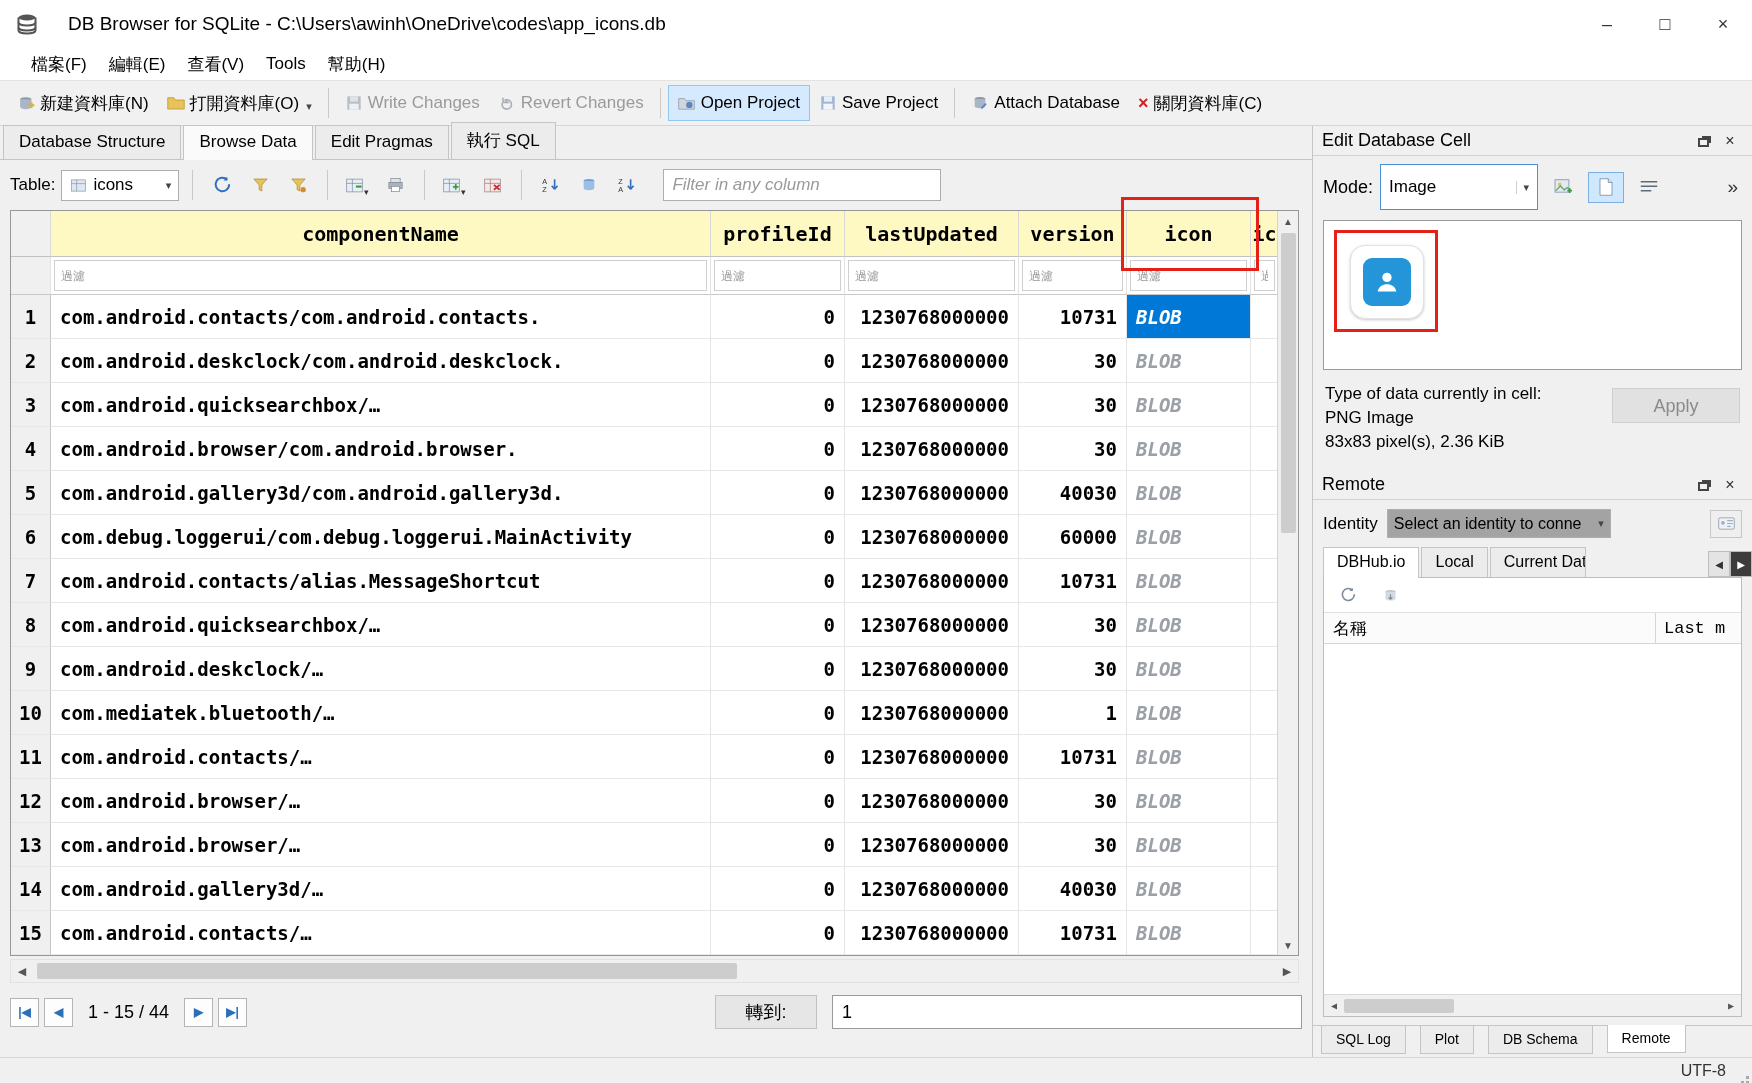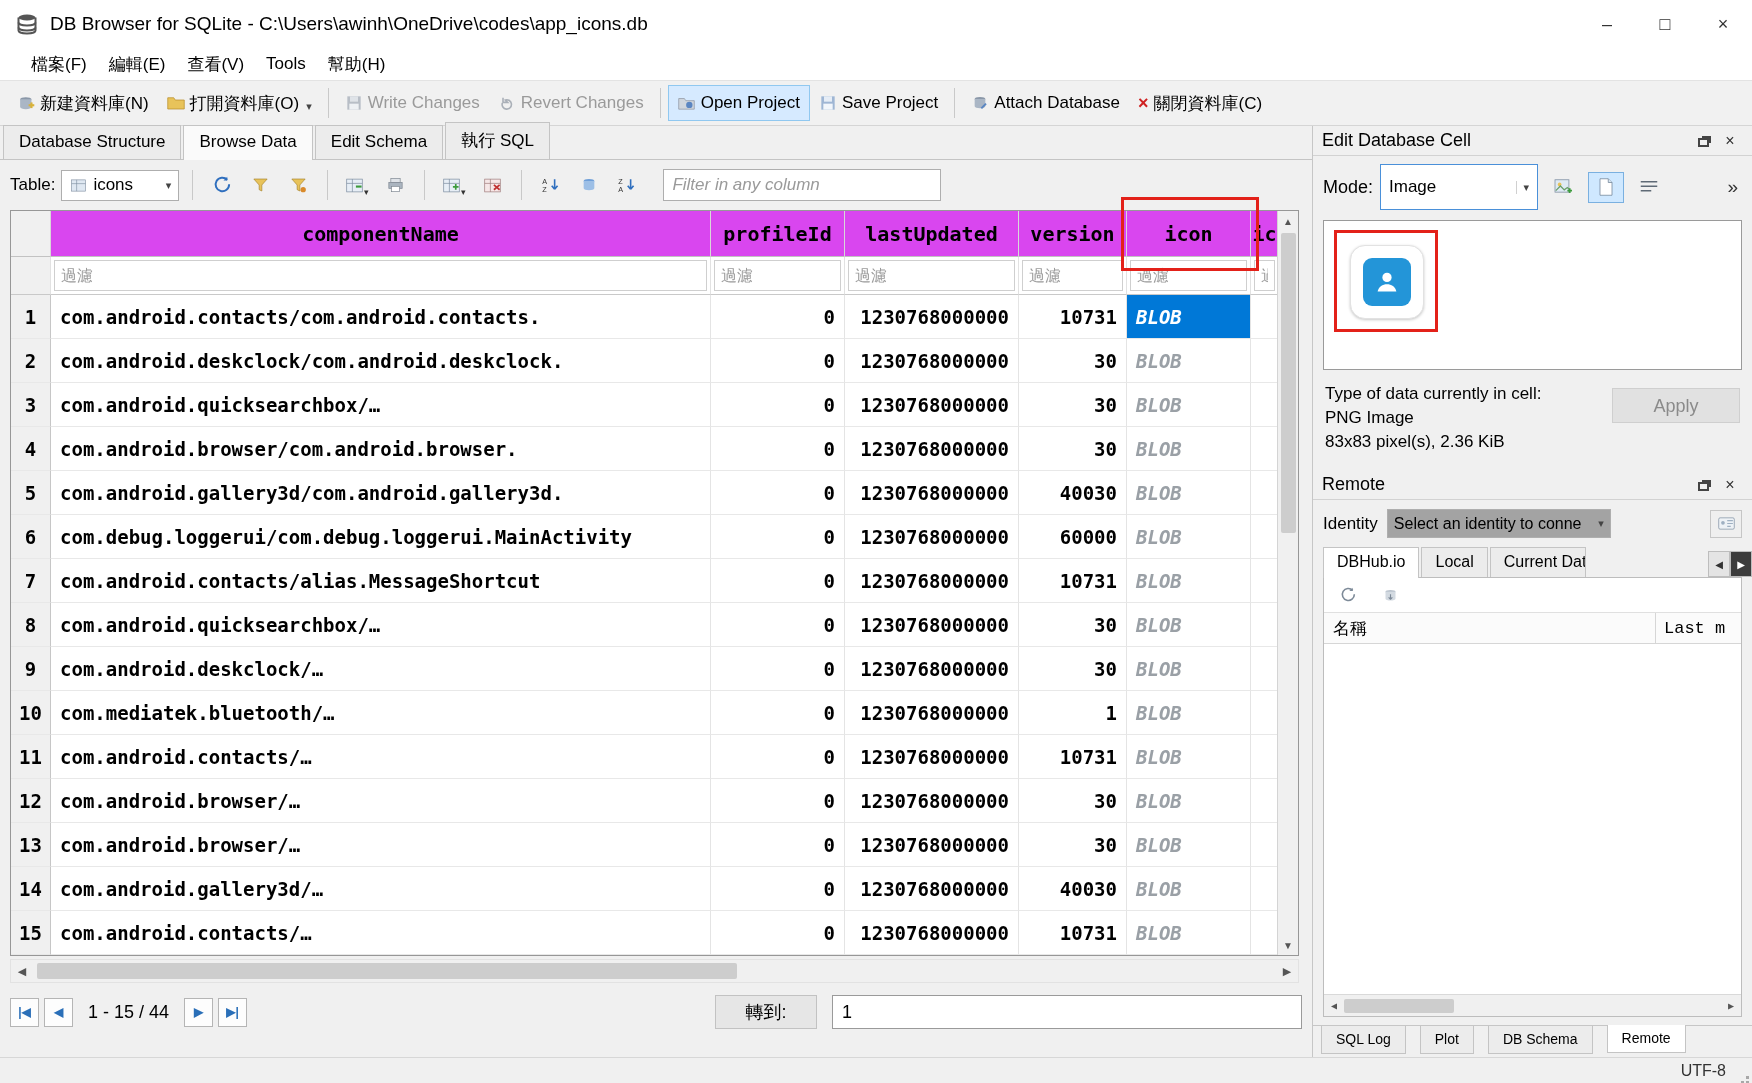--- a/index.html
+++ b/index.html
@@ -2,21 +2,21 @@
 <html><head>
 <meta charset="utf-8">
 <style>
   * { box-sizing: border-box; margin: 0; padding: 0; }
   html,body { width:1752px; height:1083px; overflow:hidden; }
   body { font-family:"Liberation Sans", sans-serif; background:#f0f0f0; color:#000; position:relative; }
 
   
   .titlebar { height:48px; background:#fff; display:flex; align-items:center; padding-left:14px; }
   .app-icon { width:26px; height:26px; display:flex; align-items:center; justify-content:center; }
-  .title-text { font-size:19px; margin-left:10px; white-space:nowrap; }
+  .title-text { font-size:19px; margin-left:28px; white-space:nowrap; }
   .win-controls { margin-left:auto; display:flex; height:48px; }
   .win-btn { width:58px; height:48px; display:flex; align-items:center; justify-content:center; font-size:18px; color:#333; }
 
   
   .menubar { height:32px; background:#fff; display:flex; align-items:center; padding-left:20px; font-size:17px; }
   .menu-item { padding:4px 11px; }
 
   
   .toolbar { height:46px; background:#f1f1f1; border-top:1px solid #e3e3e3; border-bottom:1px solid #d5d5d5; display:flex; align-items:center; padding:0 8px; font-size:17px; }
   .tbtn { display:flex; align-items:center; gap:5px; padding:7px 9px; white-space:nowrap; }
@@ -43,25 +43,25 @@
   .combo .caret { margin-left:auto; font-size:11px; color:#444; }
   .icon-btn { min-width:32px; height:30px; display:flex; align-items:center; justify-content:center; gap:1px; }
   .mini-caret { font-size:9px; color:#333; align-self:flex-end; padding-bottom:3px; }
   .filter-input { width:278px; height:32px; border:1px solid #aeaeae; background:#fff; font-size:17px; padding:0 8px; color:#555; font-family:"Liberation Sans",sans-serif; margin-left:14px; }
   .filter-input::placeholder { color:#9a9a9a; font-style:italic; }
 
   
   .grid-wrap { position:relative; margin:0 10px; width:1289px; border:1px solid #979797; background:#fff; }
   .grid { width:1268px; }
   .grow { display:grid; grid-template-columns:40px 660px 134px 174px 108px 124px 28px; }
-  .hcell { height:46px; display:flex; align-items:center; justify-content:center; font-family:"DejaVu Sans Mono",monospace; font-weight:bold; font-size:20px; background:#d946ef; border-right:1px solid #d8d8d8; border-bottom:1px solid #c2c2c2; overflow:hidden; white-space:nowrap; }
+  .hcell { height:46px; display:flex; align-items:center; justify-content:center; font-family:"DejaVu Sans Mono",monospace; font-weight:bold; font-size:20px; background:#fef9c3; border-right:1px solid #d8d8d8; border-bottom:1px solid #c2c2c2; overflow:hidden; white-space:nowrap; }
   .hcell.corner { background:#f0f0f0; }
   .fcell { height:38px; border-right:1px solid #e2e2e2; border-bottom:1px solid #c9c9c9; background:#fff; padding:3px; overflow:hidden; }
   .fcell.corner { background:#f0f0f0; }
-  .fcell input { width:100%; height:100%; border:1px solid #cfcfcf; font-size:16px; padding:0 6px; color:#555; font-family:"Liberation Sans",sans-serif; }
+  .fcell input { width:100%; height:100%; border:1px solid #cfcfcf; font-size:12px; padding:0 6px; color:#555; font-family:"Liberation Sans",sans-serif; }
   .fcell input::placeholder { color:#9b9b9b; font-style:normal; }
   .cell { height:44px; display:flex; align-items:center; padding:0 9px; font-family:"DejaVu Sans Mono",monospace; font-weight:bold; font-size:19px; border-right:1px solid #e4e4e4; border-bottom:1px solid #e8e8e8; overflow:hidden; white-space:nowrap; background:#fff; }
   .cell.rownum { background:#f0f0f0; justify-content:center; border-right:1px solid #c6c6c6; font-size:19px; }
   .cell.num { justify-content:flex-end; }
   .cell.blob { color:#9aa0a6; font-style:italic; }
   .cell.blob.selected { background:#0078d7; color:#fff; }
   .vscroll { position:absolute; top:0; right:0; width:21px; height:100%; background:#f0f0f0; border-left:1px solid #d4d4d4; display:flex; flex-direction:column; align-items:center; }
   .vscroll .arr { height:20px; width:100%; display:flex; align-items:center; justify-content:center; font-size:10px; color:#555; }
   .vthumb { width:15px; height:300px; background:#cdcdcd; border-radius:2px; margin-top:2px; }
   .vspace { flex:1; }
@@ -241,21 +241,21 @@
   </div>
 </div>
 
 <div class="main">
 
   <div class="left">
 
     <div class="tabbar">
       <span class="tab">Database Structure</span>
       <span class="tab active">Browse Data</span>
-      <span class="tab">Edit Schema</span>
+      <span class="tab">Edit Pragmas</span>
       <span class="tab">執行 SQL</span>
     </div>
 
     <div class="browse-toolbar">
       <span>Table:</span>
       <div class="combo">
         <span class="ticon">
             <svg width="15" height="13" viewBox="0 0 24 20">
               <rect x="1" y="1" width="22" height="18" fill="#dfe8f2" stroke="#7d8da0"></rect>
               <path d="M1 7h22M9 1v18" stroke="#7d8da0"></path>

